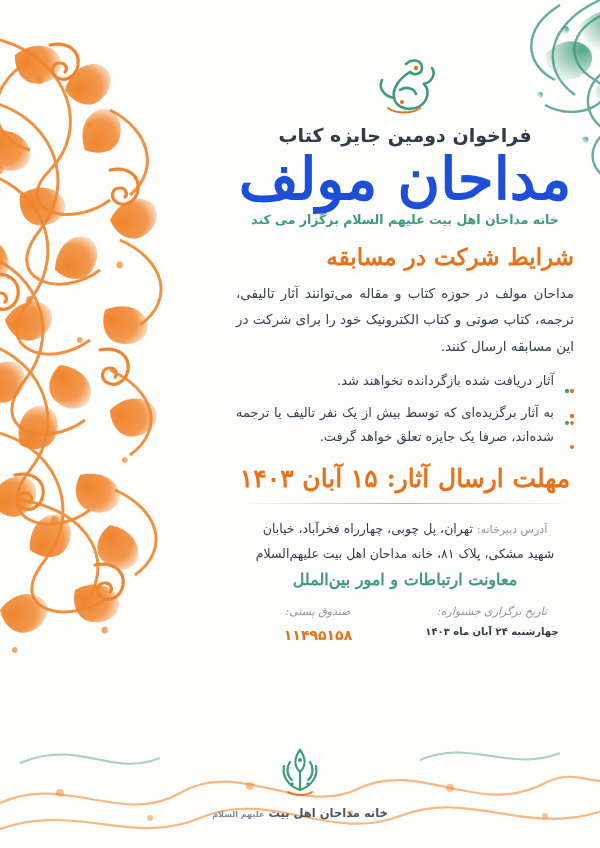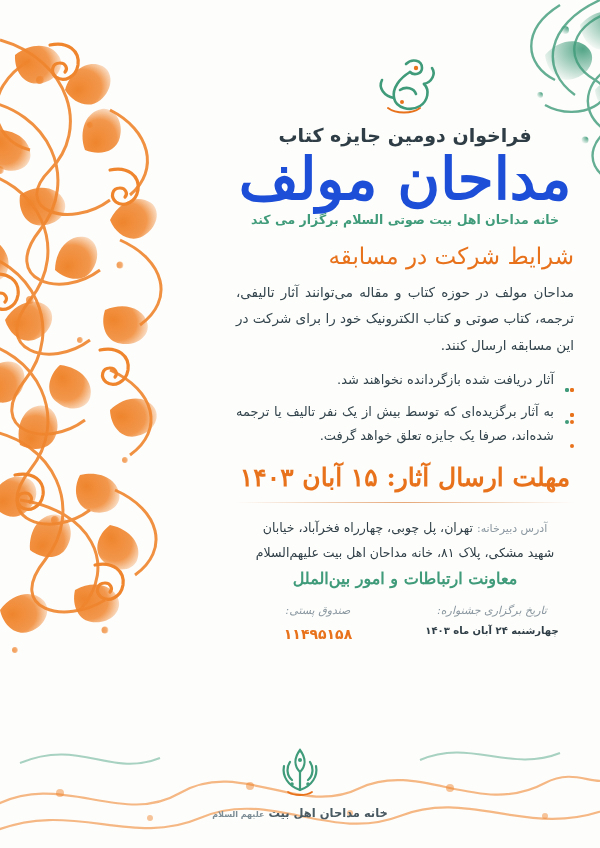--- a/index.html
+++ b/index.html
@@ -95,21 +95,21 @@
     font-size: 12.5px;
     color: #3f9b7a;
     text-align: center;
     margin-bottom: 16px;
     font-weight: 600;
   }
 
   .section-head {
     font-size: 23px;
     color: #e8721c;
-    font-weight: 400;
+    font-weight: 700;
     margin: 6px 0 10px 0;
     text-align: right;
     font-family: "DejaVu Serif", "Liberation Serif", serif;
   }
 
   .para {
     font-size: 13.5px;
     line-height: 1.95;
     color: #34454d;
     text-align: justify;
@@ -357,21 +357,21 @@
         <g fill="none" stroke="#e8721c" stroke-width="2" stroke-linecap="round">
           <path d="M22,52 C30,58 46,58 54,52"></path>
         </g>
       </svg>
     </div>
 
     <div class="call-line">فراخوان دومین جایزه کتاب</div>
 
     <div class="main-title">مداحان مولف</div>
 
-    <div class="organizer">خانه مداحان اهل بیت صوتی السلام برگزار می کند</div>
+    <div class="organizer">خانه مداحان اهل بیت علیهم السلام برگزار می کند</div>
 
     <div class="section-head">شرایط شرکت در مسابقه</div>
 
     <p class="para">مداحان مولف در حوزه کتاب و مقاله می‌توانند آثار تالیفی، ترجمه، کتاب صوتی و کتاب الکترونیک خود را برای شرکت در این مسابقه ارسال کنند.</p>
 
     <div class="bullets">
       <div class="bullet">
         <span class="dots"><i></i><i class="g"></i><i></i></span>
       </div>
       <div class="bullet">

